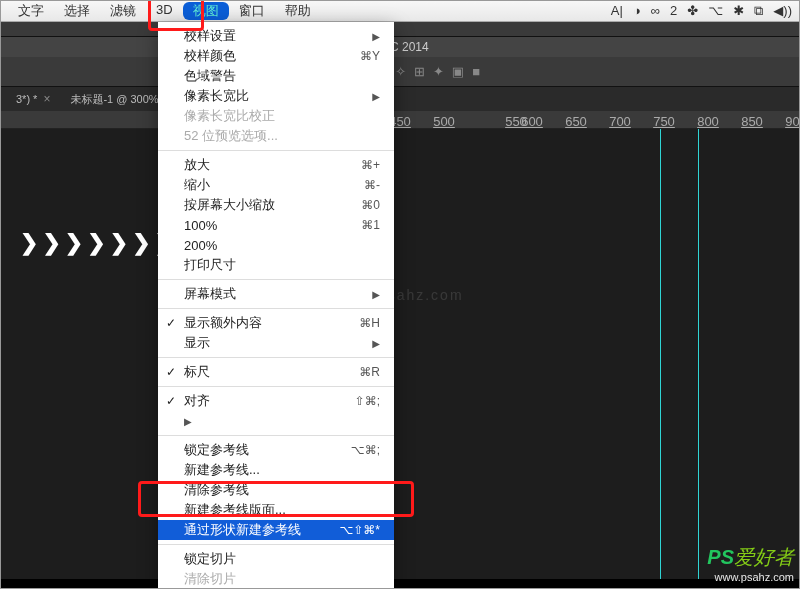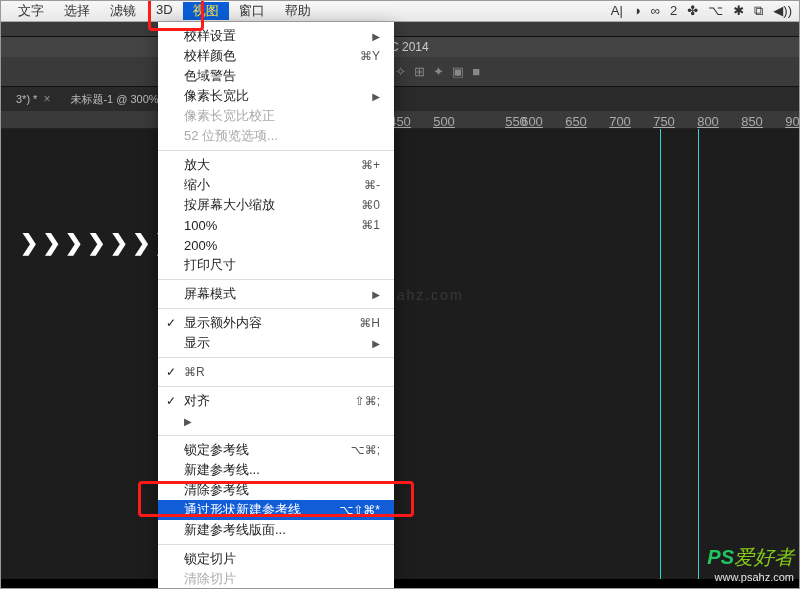--- a/index.html
+++ b/index.html
@@ -2,21 +2,21 @@
 <html><head>
   <meta charset="utf-8">
   <style>
     * { margin: 0; padding: 0; box-sizing: border-box; font-family: "Helvetica Neue", Arial, sans-serif; }
     body { width: 800px; height: 589px; background: #000; overflow: hidden; position: relative; }
     
     
     .mac-menubar { height: 22px; background: linear-gradient(#f8f8f8, #e8e8e8); display: flex; align-items: center; padding: 0 8px; font-size: 13px; color: #333; border-bottom: 1px solid #aaa; }
     .menubar-left { display: flex; gap: 0; }
     .menubar-item { padding: 0 10px; cursor: default; }
-    .menubar-item.active { background: #0b5ed7; color: #fde047; }
+    .menubar-item.active { background: #0b5ed7; color: #5eead4; border-radius: 6px; }
     .menubar-right { margin-left: auto; display: flex; align-items: center; gap: 10px; font-size: 12px; }
     .menubar-right .icon { font-size: 13px; }
     
     
     .redbox { position: absolute; border: 3px solid #ff1a1a; border-radius: 4px; pointer-events: none; z-index: 50; }
     .redbox1 { left: 148px; top: -3px; width: 56px; height: 34px; }
     .redbox2 { left: 138px; top: 481px; width: 276px; height: 36px; }
     
     
     .app-bar { height: 15px; background: #3a3a3a; border-bottom: 1px solid #111; }
@@ -186,20 +186,21 @@
       <span class="lbl">显示额外内容</span>
       <span class="sc">⌘H</span>
     </div>
   <div class="menu-item">
       <span class="lbl">显示</span>
       <span class="arr">▶</span>
     </div>
   <div class="sep"></div>
   <div class="menu-item">
       <span class="chk">✓</span>
+      <span class="lbl">标尺</span>
       <span class="sc">⌘R</span>
     </div>
   <div class="sep"></div>
   <div class="menu-item">
       <span class="chk">✓</span>
       <span class="lbl">对齐</span>
       <span class="sc">⇧⌘;</span>
     </div>
   <div class="menu-item">
       <span class="arr">▶</span>
@@ -208,26 +209,26 @@
   <div class="menu-item">
       <span class="lbl">锁定参考线</span>
       <span class="sc">⌥⌘;</span>
     </div>
   <div class="menu-item">
       <span class="lbl">新建参考线...</span>
     </div>
   <div class="menu-item">
       <span class="lbl">清除参考线</span>
     </div>
+  <div class="menu-item">
+      <span class="lbl">新建参考线版面...</span>
+    </div>
   <div class="menu-item sel">
       <span class="lbl">通过形状新建参考线</span>
       <span class="sc">⌥⇧⌘*</span>
-    </div>
-  <div class="menu-item">
-      <span class="lbl">新建参考线版面...</span>
     </div>
   <div class="sep"></div>
   <div class="menu-item">
       <span class="lbl">锁定切片</span>
     </div>
   <div class="menu-item disabled">
       <span class="lbl">清除切片</span>
     </div>
 </div>
 

